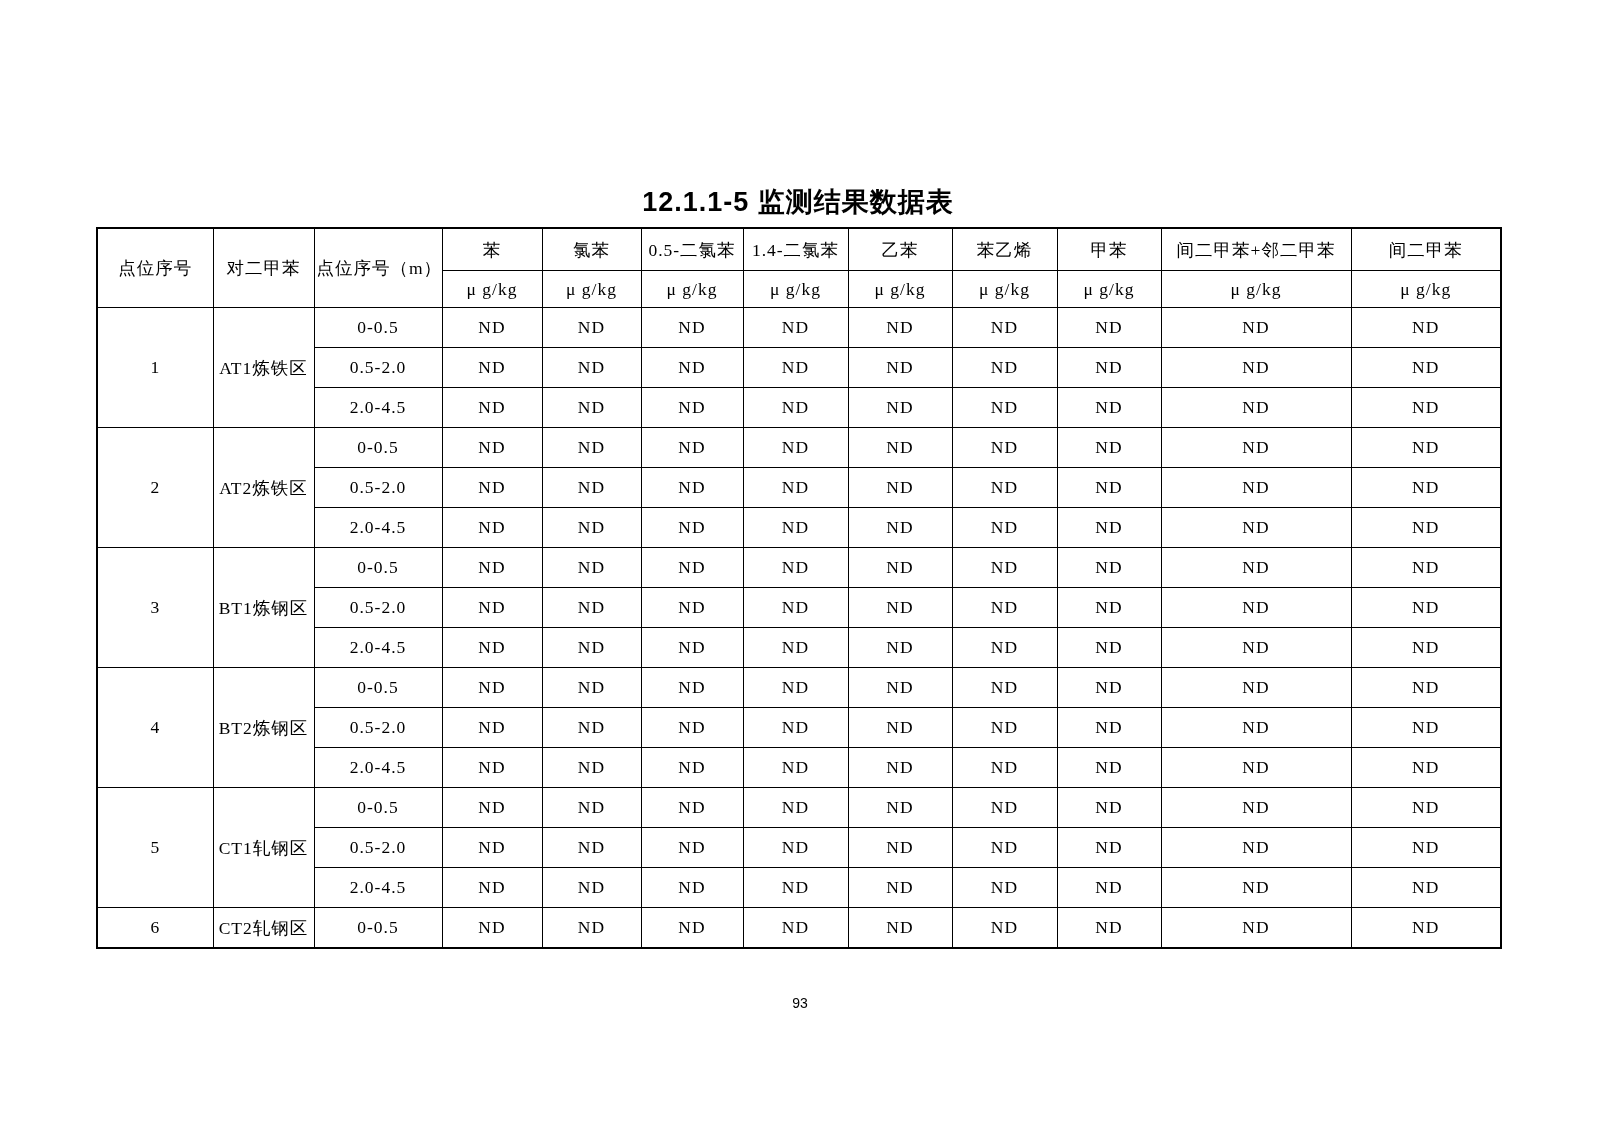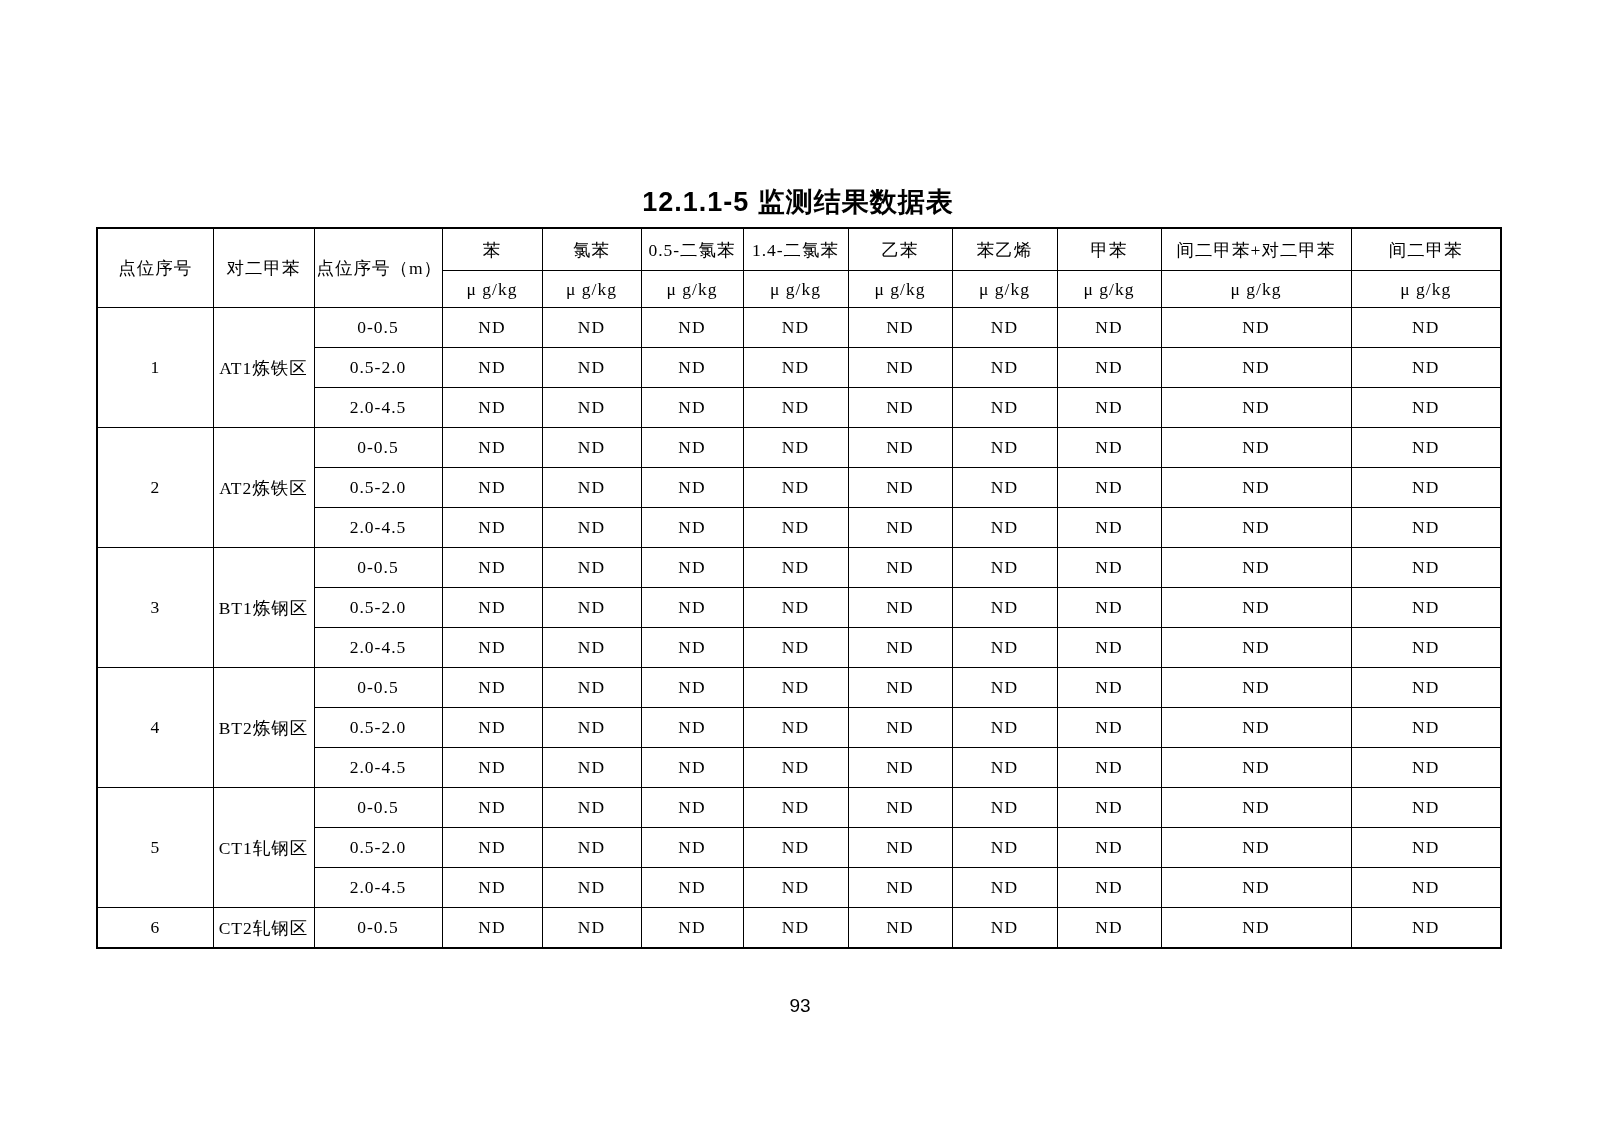--- a/index.html
+++ b/index.html
@@ -56,21 +56,21 @@
   table.data-table thead tr.analyte-row th { height: 41px; }
   table.data-table thead tr.unit-row th { height: 36px; }
   table.data-table tbody td { height: 39px; }
   .page-number {
     position: absolute;
     top: 995px;
     left: 0;
     width: 1600px;
     text-align: center;
     font-family: "Liberation Sans", "DejaVu Sans", sans-serif;
-    font-size: 19px;
+    font-size: 14px;
     color: #000;
   }
 </style>
 </head>
 <body>
 
 <div class="doc-title">12.1.1-5 监测结果数据表</div>
 
 <div class="table-wrap">
   <table class="data-table" id="results-table">
@@ -93,21 +93,21 @@
           <th rowspan="2">点位序号</th>
           <th rowspan="2">对二甲苯</th>
           <th rowspan="2">点位序号（m）</th>
           <th>苯</th>
           <th>氯苯</th>
           <th>0.5-二氯苯</th>
           <th>1.4-二氯苯</th>
           <th>乙苯</th>
           <th>苯乙烯</th>
           <th>甲苯</th>
-          <th>间二甲苯+对二甲苯</th>
+          <th>间二甲苯+邻二甲苯</th>
           <th>间二甲苯</th>
         </tr>
         <tr class="unit-row">
           <th>μ g/kg</th>
           <th>μ g/kg</th>
           <th>μ g/kg</th>
           <th>μ g/kg</th>
           <th>μ g/kg</th>
           <th>μ g/kg</th>
           <th>μ g/kg</th>

